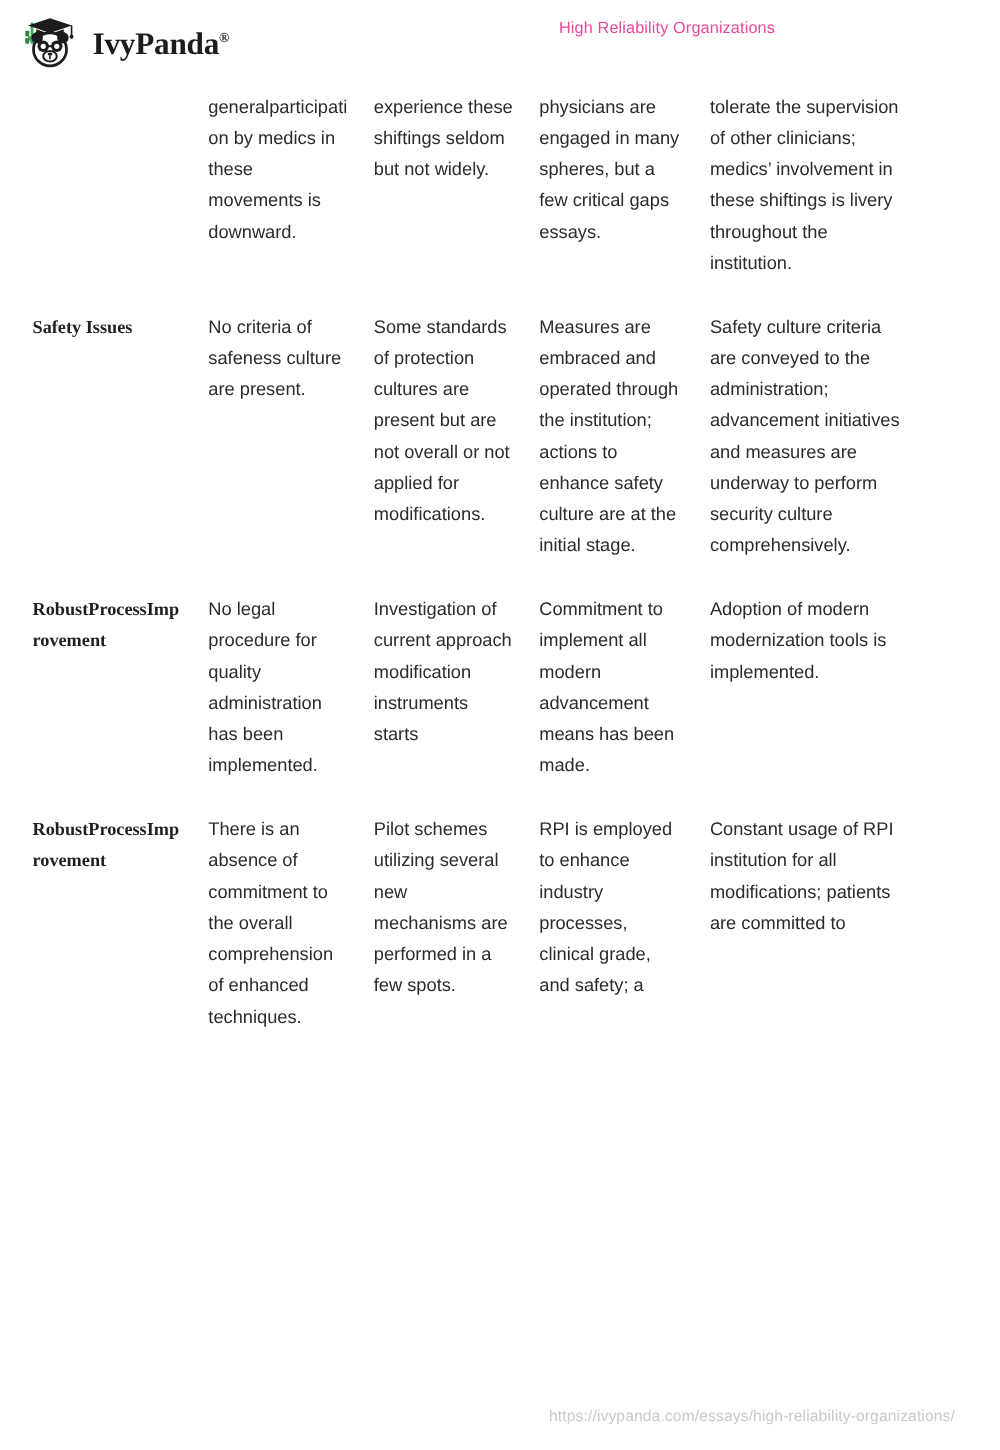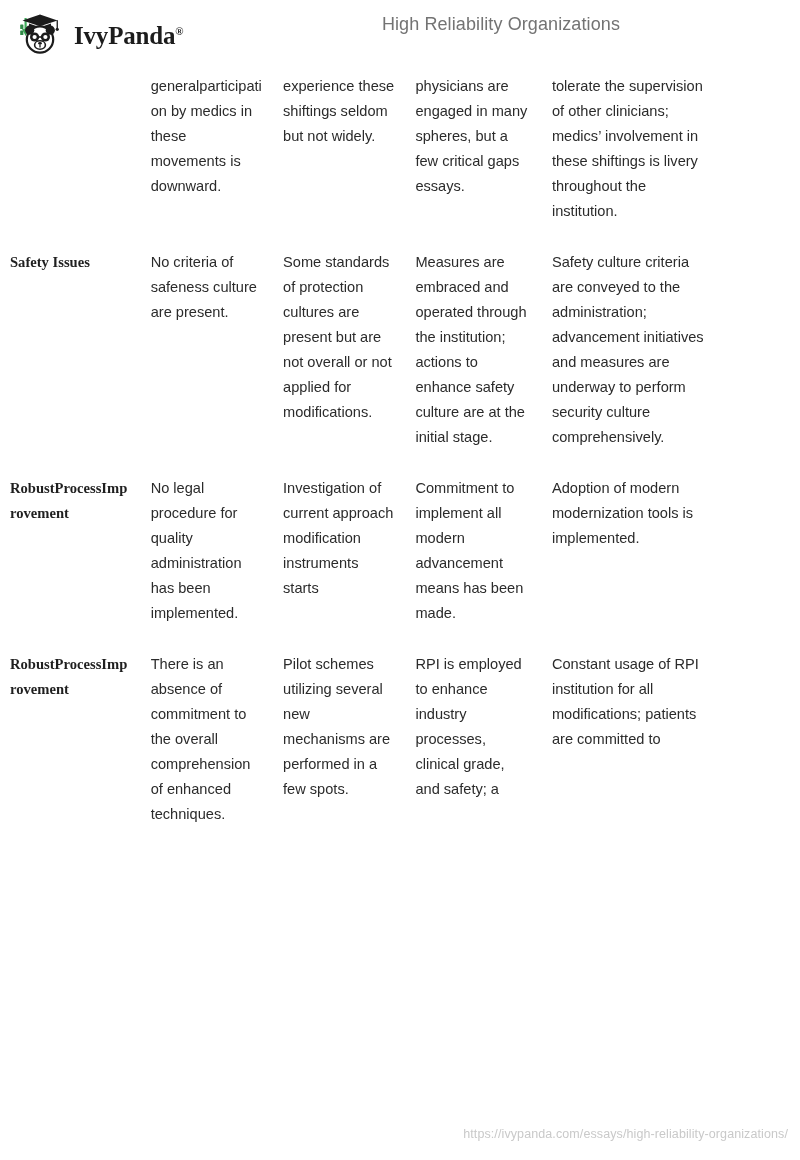--- a/index.html
+++ b/index.html
@@ -52,31 +52,31 @@
     font-family: "Liberation Serif", serif;
     font-size: 11px;
     font-weight: bold;
     vertical-align: super;
     color: #1c1c1c;
   }
   .doc-title {
     position: absolute;
     right: 24px;
     top: 14px;
-    font-size: 18px;
-    color: #737373;
+    font-size: 13px;
+    color: #ec4899;
     letter-spacing: 0.1px;
     white-space: nowrap;
   }
 
   
   .doc-table {
     position: absolute;
     top: 62px;
-    left: 0;
+    left: 16px;
     width: 724px;
     border-collapse: collapse;
     table-layout: fixed;
   }
   .doc-table td {
     vertical-align: top;
     padding: 12px 10px 14px 10px;
     font-size: 14.6px;
     line-height: 25px;
     color: #2b2b2b;
@@ -92,21 +92,21 @@
 
   .doc-table td.col-label { font-weight: bold; color: #1f1f1f; }
 
   
   .page-footer {
     position: absolute;
     left: 0;
     bottom: 18px;
     width: 800px;
     text-align: right;
-    padding-right: 12px;
+    padding-right: 36px;
   }
   .footer-url {
     font-size: 12.5px;
     color: #c9c9c9;
     letter-spacing: 0.1px;
     white-space: nowrap;
   }
 </style>
 </head>
 <body>

